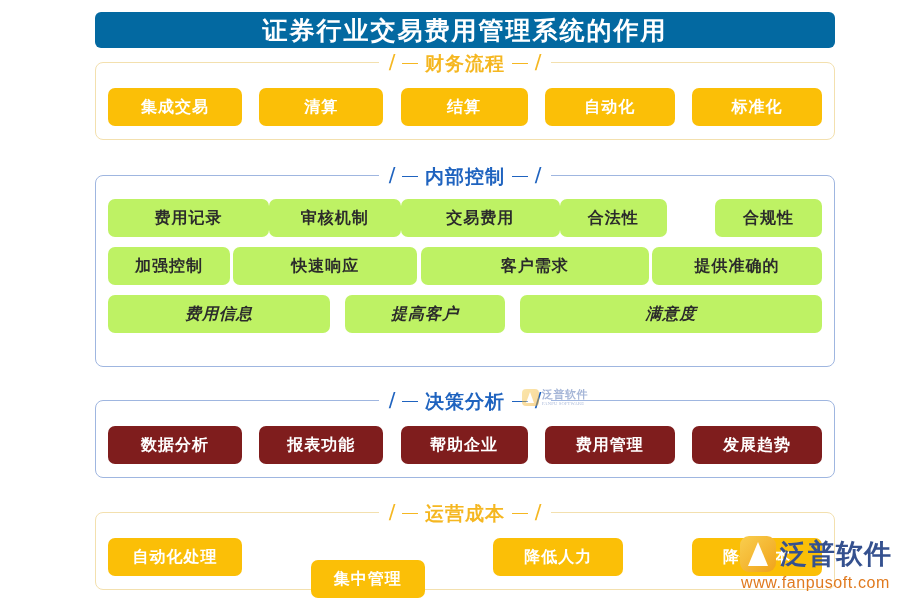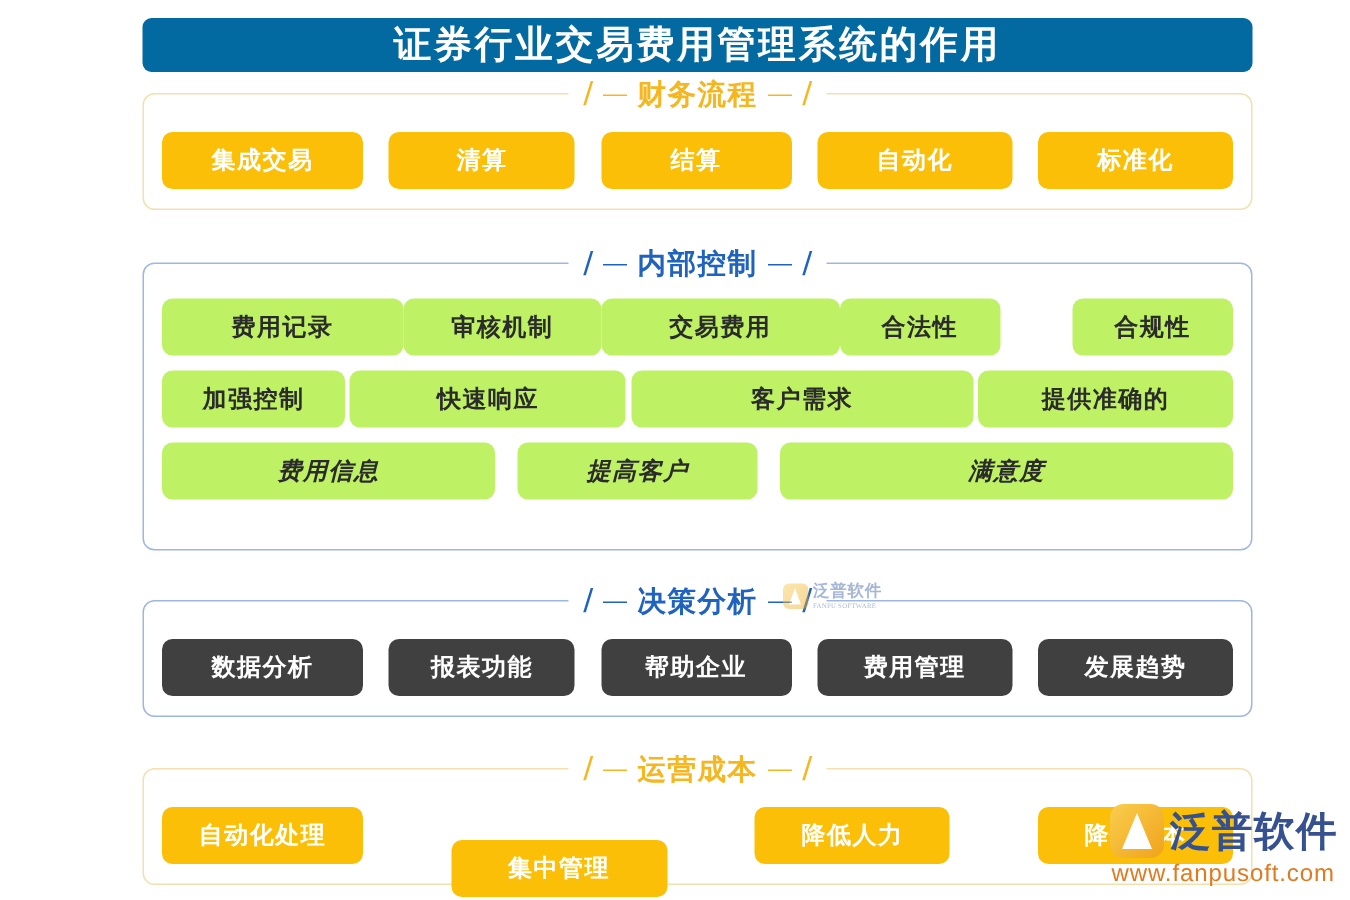--- a/index.html
+++ b/index.html
@@ -122,21 +122,21 @@
   }
   .pill.orange {
     background: #fbbf07;
     color: #ffffff;
   }
   .pill.teal {
     background: #bef264;
     color: #2b2b2b;
   }
   .pill.green {
-    background: #404040;
+    background: #7f1d1d;
     color: #ffffff;
   }
 
   
   .wm-small {
     position: absolute;
     display: flex;
     align-items: center;
     gap: 3px;
     opacity: 0.45;
@@ -322,21 +322,21 @@
       <div class="hdr-inner">
         <span class="slash">/</span>
         <span class="dash"></span>
         <span class="hdr-title">运营成本</span>
         <span class="dash"></span>
         <span class="slash">/</span>
       </div>
     </div>
     <div class="pill-row" style="margin-top:24px; height:40px;">
       <div class="pill orange" style="width:134px;">自动化处理</div>
-      <div class="pill orange" style="width:144px;margin-top:44px;">集中管理</div>
+      <div class="pill orange" style="width:114px;margin-top:44px;">集中管理</div>
       <div class="pill orange" style="width:130px;">降低人力</div>
       <div class="pill orange" style="width:130px;">降低成本</div>
     </div>
   </div>
 
   <div class="wm-logo">
     <div class="wm-top">
       <div class="wm-badge"></div>
       <div class="wm-name">泛普软件</div>
     </div>

